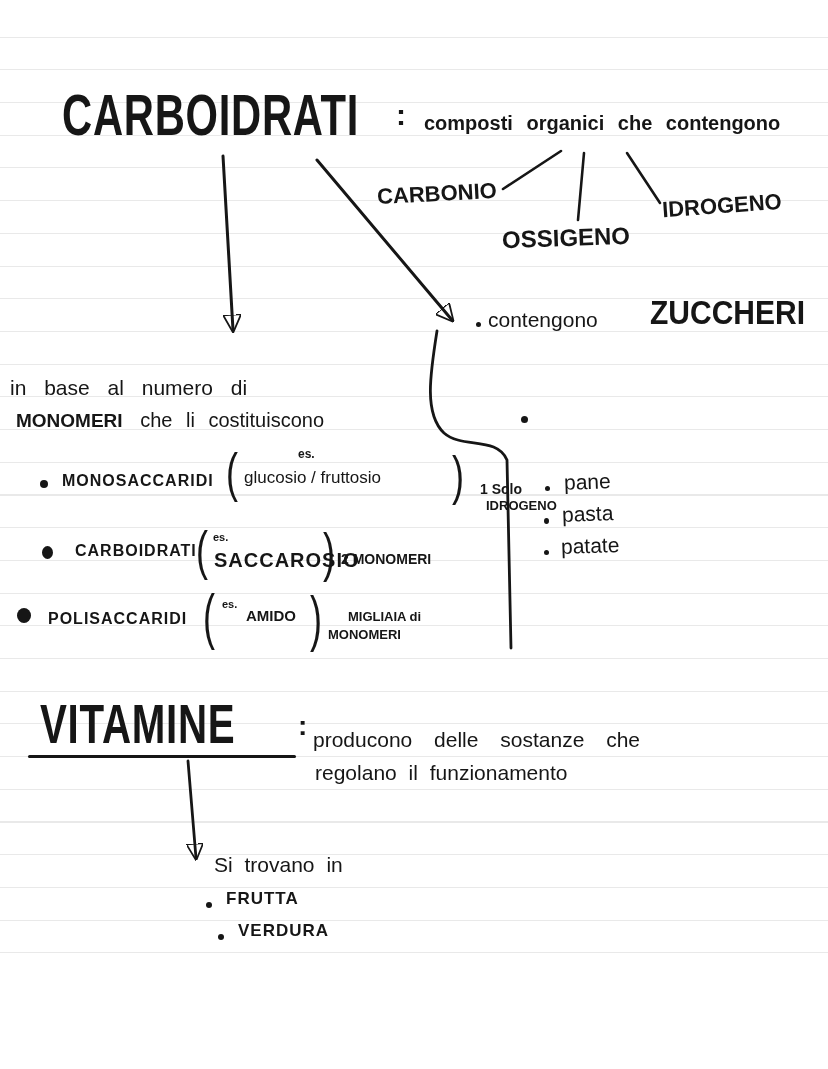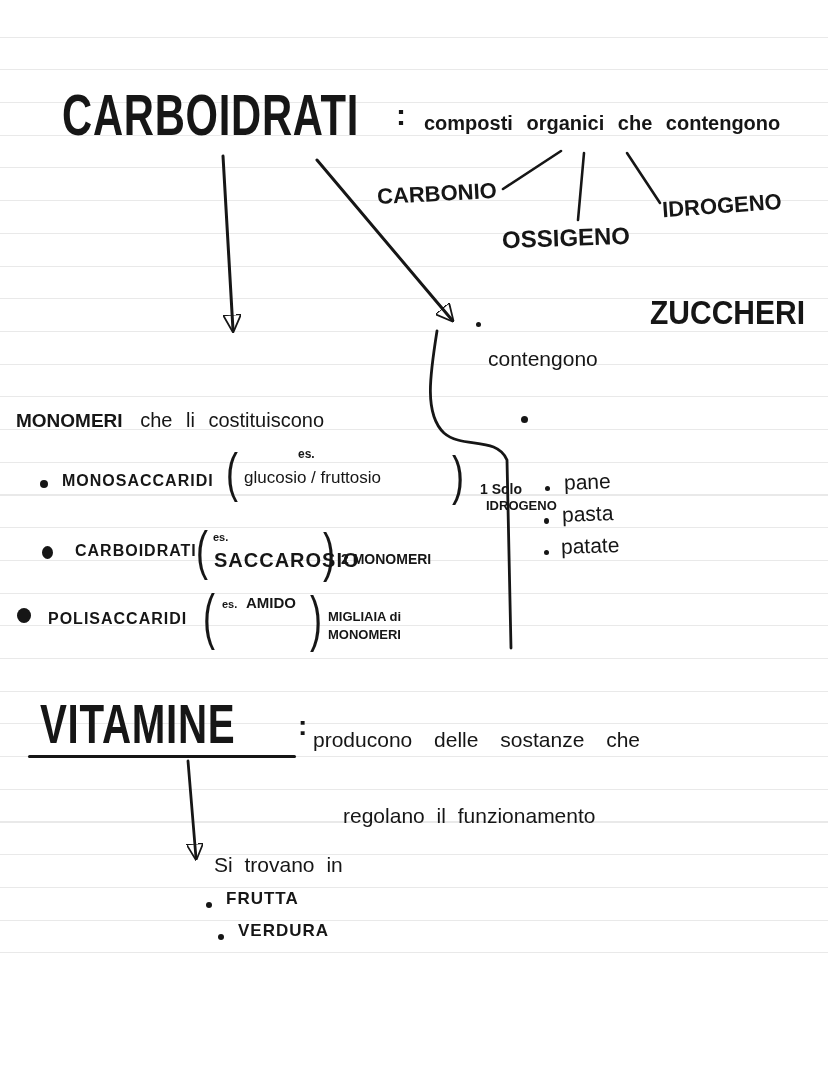--- a/index.html
+++ b/index.html
@@ -46,23 +46,24 @@
 
   <div class="hw bigtitle" style="left:62px;top:82px;">CARBOIDRATI</div>
   <div class="hw" style="left:396px;top:98px;font-size:30px;font-weight:700;">:</div>
   <div class="hw" style="left:424px;top:112px;font-size:20px;font-weight:600;word-spacing:8px;">composti organici che contengono</div>
 
   <div class="hw caps" style="left:377px;top:181px;font-size:22px;transform:rotate(-3deg);">CARBONIO</div>
   <div class="hw caps" style="left:502px;top:224px;font-size:24px;transform:rotate(-2deg);">OSSIGENO</div>
   <div class="hw caps" style="left:662px;top:193px;font-size:22px;transform:rotate(-4deg);">IDROGENO</div>
 
   <div class="dot" style="left:476px;top:322px;width:5px;height:5px;"></div>
-  <div class="hw" style="left:488px;top:308px;font-size:21px;margin-top:39px;">contengono</div>
+  <div class="hw" style="left:488px;top:308px;font-size:21px;">contengono</div>
   <div class="hw" style="left:650px;top:294px;font-size:30px;font-weight:600;transform:scaleY(1.1);transform-origin:left top;">ZUCCHERI</div>
 
+  <div class="hw" style="left:10px;top:376px;font-size:21px;word-spacing:12px;">in base al numero di</div>
   <div class="hw" style="left:16px;top:409px;font-size:20px;text-align:center;">
     <span class="caps" style="font-size:19px;">MONOMERI</span>
     <span style="margin-left:12px;word-spacing:8px;">che li costituiscono</span>
   </div>
 
   <div class="dot" style="left:40px;top:480px;width:8px;height:8px;"></div>
   <div class="hw caps" style="left:62px;top:472px;font-size:16px;letter-spacing:1px;">MONOSACCARIDI</div>
   <div class="paren" style="left:226px;top:452px;">(</div>
   <div class="hw caps" style="left:298px;top:448px;font-size:12px;">es.</div>
   <div class="hw" style="left:244px;top:468px;font-size:17px;">glucosio / fruttosio</div>
@@ -75,40 +76,40 @@
   <div class="paren" style="left:196px;top:530px;">(</div>
   <div class="hw caps" style="left:213px;top:531px;font-size:11px;">es.</div>
   <div class="hw caps" style="left:214px;top:549px;font-size:20px;letter-spacing:1px;">SACCAROSIO</div>
   <div class="paren" style="left:323px;top:532px;">)</div>
   <div class="hw caps" style="left:341px;top:551px;font-size:14px;">2 MONOMERI</div>
 
   <div class="dot" style="left:17px;top:608px;width:14px;height:15px;"></div>
   <div class="hw caps" style="left:48px;top:610px;font-size:16px;letter-spacing:1px;">POLISACCARIDI</div>
   <div class="paren" style="left:203px;top:596px;transform:scaleY(1.7);">(</div>
   <div class="hw caps" style="left:222px;top:598px;font-size:11px;">es.</div>
-  <div class="hw caps" style="left:246px;top:594px;font-size:15px;">AMIDO</div>
+  <div class="hw caps" style="left:246px;top:607px;font-size:15px;">AMIDO</div>
   <div class="paren" style="left:310px;top:598px;transform:scaleY(1.7);">)</div>
-  <div class="hw caps" style="left:328px;top:610px;font-size:13px;text-align:center;">MIGLIAIA di</div>
+  <div class="hw caps" style="left:348px;top:610px;font-size:13px;text-align:center;">MIGLIAIA di</div>
   <div class="hw caps" style="left:328px;top:628px;font-size:13px;">MONOMERI</div>
 
   <div class="dot" style="left:521px;top:416px;width:7px;height:7px;"></div>
 
   <div class="dot" style="left:545px;top:486px;width:5px;height:5px;"></div>
   <div class="hw" style="left:564px;top:470px;font-size:21px;transform:rotate(-2deg);">pane</div>
   <div class="dot" style="left:544px;top:518px;width:5px;height:6px;"></div>
   <div class="hw" style="left:562px;top:502px;font-size:21px;transform:rotate(-2deg);">pasta</div>
   <div class="dot" style="left:544px;top:550px;width:5px;height:5px;"></div>
   <div class="hw" style="left:561px;top:534px;font-size:21px;transform:rotate(-2deg);">patate</div>
 
   <div class="hw bigtitle" style="left:40px;top:692px;font-size:56px;">VITAMINE</div>
   <div class="underline-bar" style="left:28px;top:755px;width:268px;height:3px;"></div>
   <div class="hw" style="left:298px;top:710px;font-size:28px;font-weight:700;">:</div>
 
   <div class="hw" style="left:313px;top:728px;font-size:21px;word-spacing:16px;">producono delle sostanze che</div>
-  <div class="hw" style="left:315px;top:804px;font-size:21px;word-spacing:6px;margin-left:28px;">regolano il funzionamento</div>
+  <div class="hw" style="left:315px;top:761px;font-size:21px;word-spacing:6px;">regolano il funzionamento</div>
 
   <div class="hw" style="left:214px;top:853px;font-size:21px;word-spacing:6px;">Si trovano in</div>
   <div class="dot" style="left:206px;top:902px;width:6px;height:6px;"></div>
   <div class="hw caps" style="left:226px;top:889px;font-size:17px;letter-spacing:1px;">FRUTTA</div>
   <div class="dot" style="left:218px;top:934px;width:6px;height:6px;"></div>
   <div class="hw caps" style="left:238px;top:921px;font-size:17px;letter-spacing:1px;">VERDURA</div>
 
 </div>
 
 </body></html>

